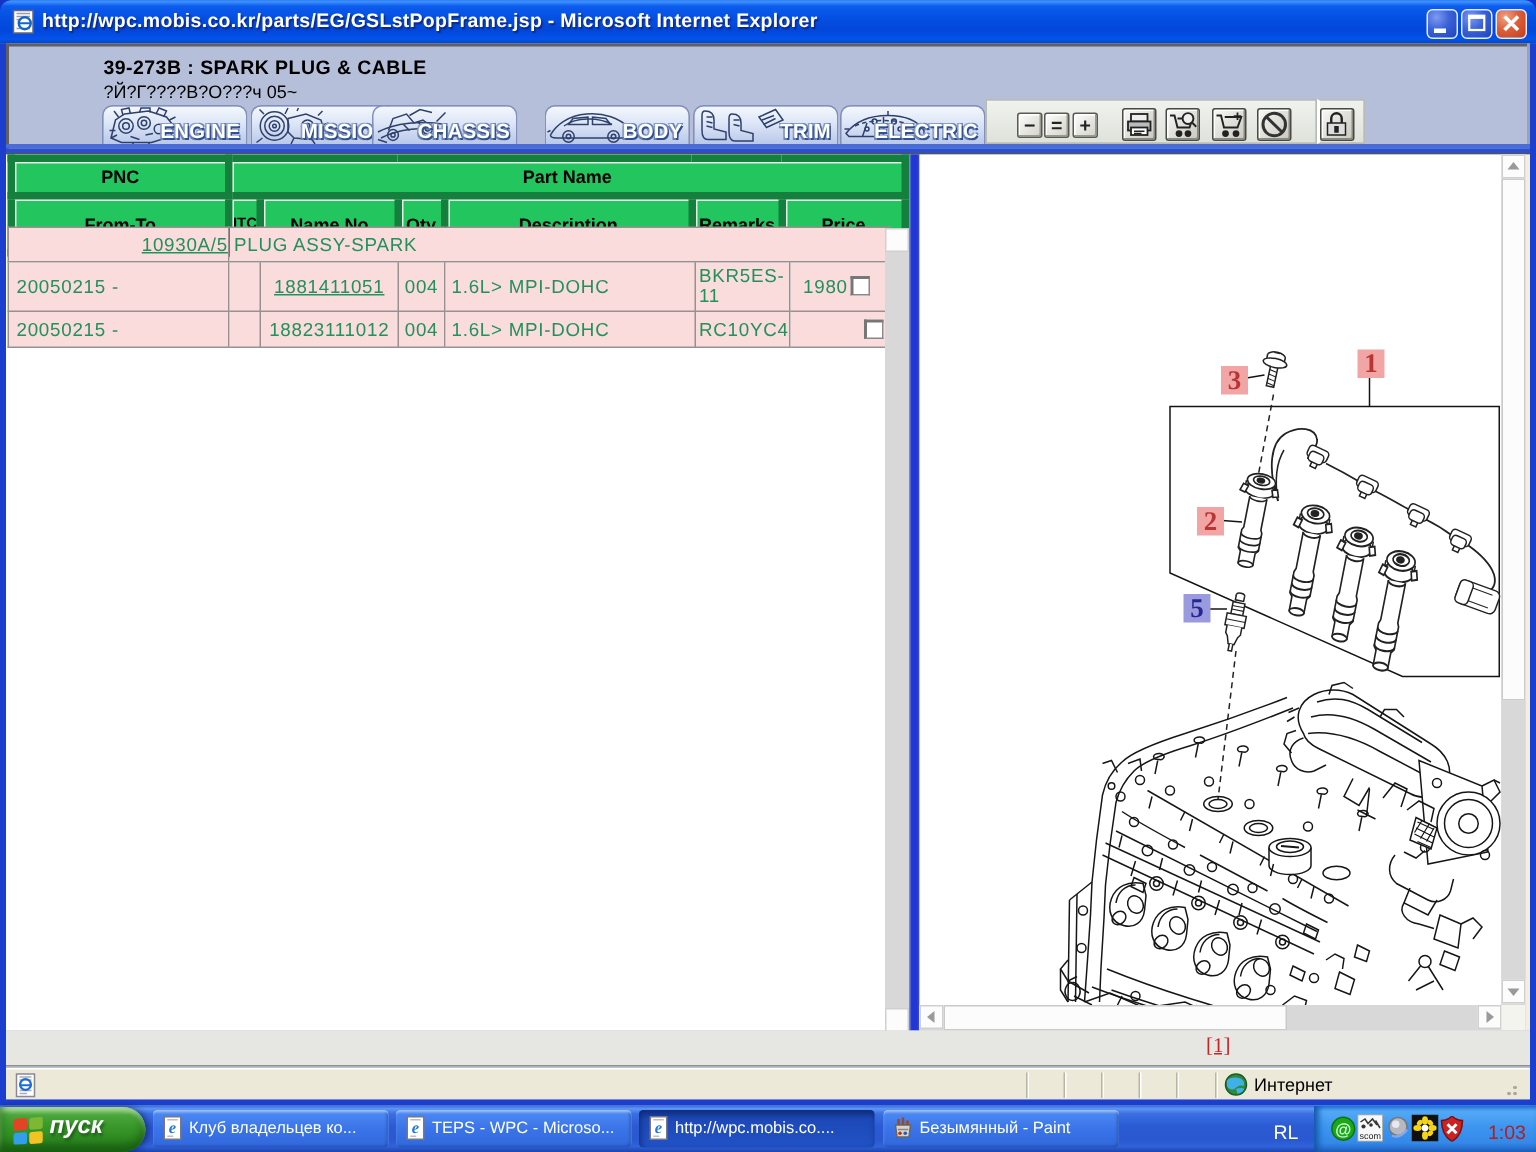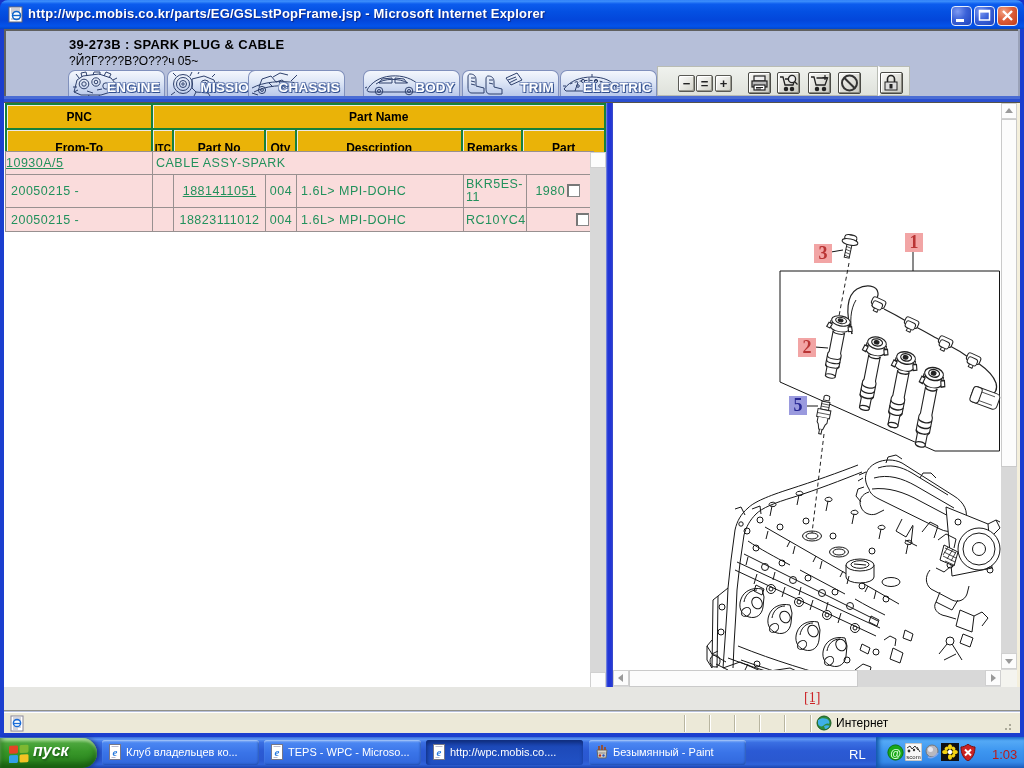--- a/index.html
+++ b/index.html
@@ -28,21 +28,21 @@
 #bright{left:1020px;top:29px;width:4px;height:708px;background:#1b3ecf}
 #bbot{left:0;top:733px;width:1024px;height:4px;background:#1b3ecf}
 
 #lframe{left:4px;top:103px;width:602px;height:584px;background:#fff}
 #divider{left:606px;top:103px;width:7px;height:584px;background:linear-gradient(90deg,#8898e0 0,#2236d6 25%,#2236d6 75%,#4050c8 100%)}
 #rframe{left:613px;top:103px;width:388px;height:584px;background:#fff}
 
 table{border-collapse:collapse;table-layout:fixed}
 td{overflow:hidden;white-space:nowrap}
 #thead{left:1px;top:0}
-#thead td{border:2px solid #15803d;background:#eab308;font-size:12px;font-weight:bold;text-align:center;color:#000;box-shadow:inset 1px 1px 0 #e9e9e9}
+#thead td{border:5px solid #15803d;background:#22c55e;font-size:12px;font-weight:bold;text-align:center;color:#000;box-shadow:inset 1px 1px 0 #e9e9e9}
 #tbody{left:1px;top:48px}
 #tbody td{border:1px solid #989090;background:#fadcdc;font-size:12.5px;color:#22915c;letter-spacing:.5px}
 #tbody a{color:#22915c;text-decoration:underline}
 
 #lsb{left:586px;top:49px;width:16px;height:536px;background:#d8d8d8}
 .sbbtn{width:16px;height:16px;background:#fcfcfc;border:1px solid #d0d0d0;color:#aaa;font-size:8px;text-align:center;line-height:15px}
 
 #rvsb{left:388px;top:0;width:16px;height:567px;background:#d8d8d8}
 #rhsb{left:0px;top:567px;width:388px;height:17px;background:#d8d8d8}
 
@@ -218,42 +218,42 @@
         <col style="width:83px">
       </colgroup>
 <tbody>
         <tr style="height:25px">
           <td>PNC</td>
           <td colspan="6">Part Name</td>
         </tr>
 <tr style="height:38px">
           <td>From-To</td>
           <td style="font-size:10px;padding:0">ITC</td>
-          <td>Part No</td>
+          <td>Name No</td>
           <td>Qty</td>
           <td>Description</td>
           <td>Remarks</td>
-          <td>Part</td>
+          <td>Price</td>
         </tr>
       </tbody>
     </table>
 <table class="abs" id="tbody">
       <colgroup>
         <col style="width:147px">
         <col style="width:21px">
         <col style="width:92px">
         <col style="width:31px">
         <col style="width:167px">
         <col style="width:60px">
         <col style="width:67px">
       </colgroup>
 <tbody>
         <tr style="height:23px">
-          <td style="text-align:left"><a>10930A/5</a></td>
-          <td colspan="6" style="padding-left:3px">CABLE ASSY-SPARK</td>
+          <td style="text-align:right"><a>10930A/5</a></td>
+          <td colspan="6" style="padding-left:3px">PLUG ASSY-SPARK</td>
         </tr>
 <tr style="height:33px">
           <td style="padding-left:5px">20050215 -</td>
           <td></td>
           <td style="text-align:center"><a>1881411051</a></td>
           <td style="text-align:center">004</td>
           <td style="padding-left:4px">1.6L&gt; MPI-DOHC</td>
           <td style="padding-left:2px;white-space:normal;line-height:13px">BKR5ES-11</td>
           <td style="text-align:center;padding-right:4px">1980<span style="display:inline-block;width:13px;height:13px;background:#fff;border:1px solid #888;border-top:2px solid #777;border-left:2px solid #777;vertical-align:-2px;margin-left:2px"></span></td>
         </tr>

